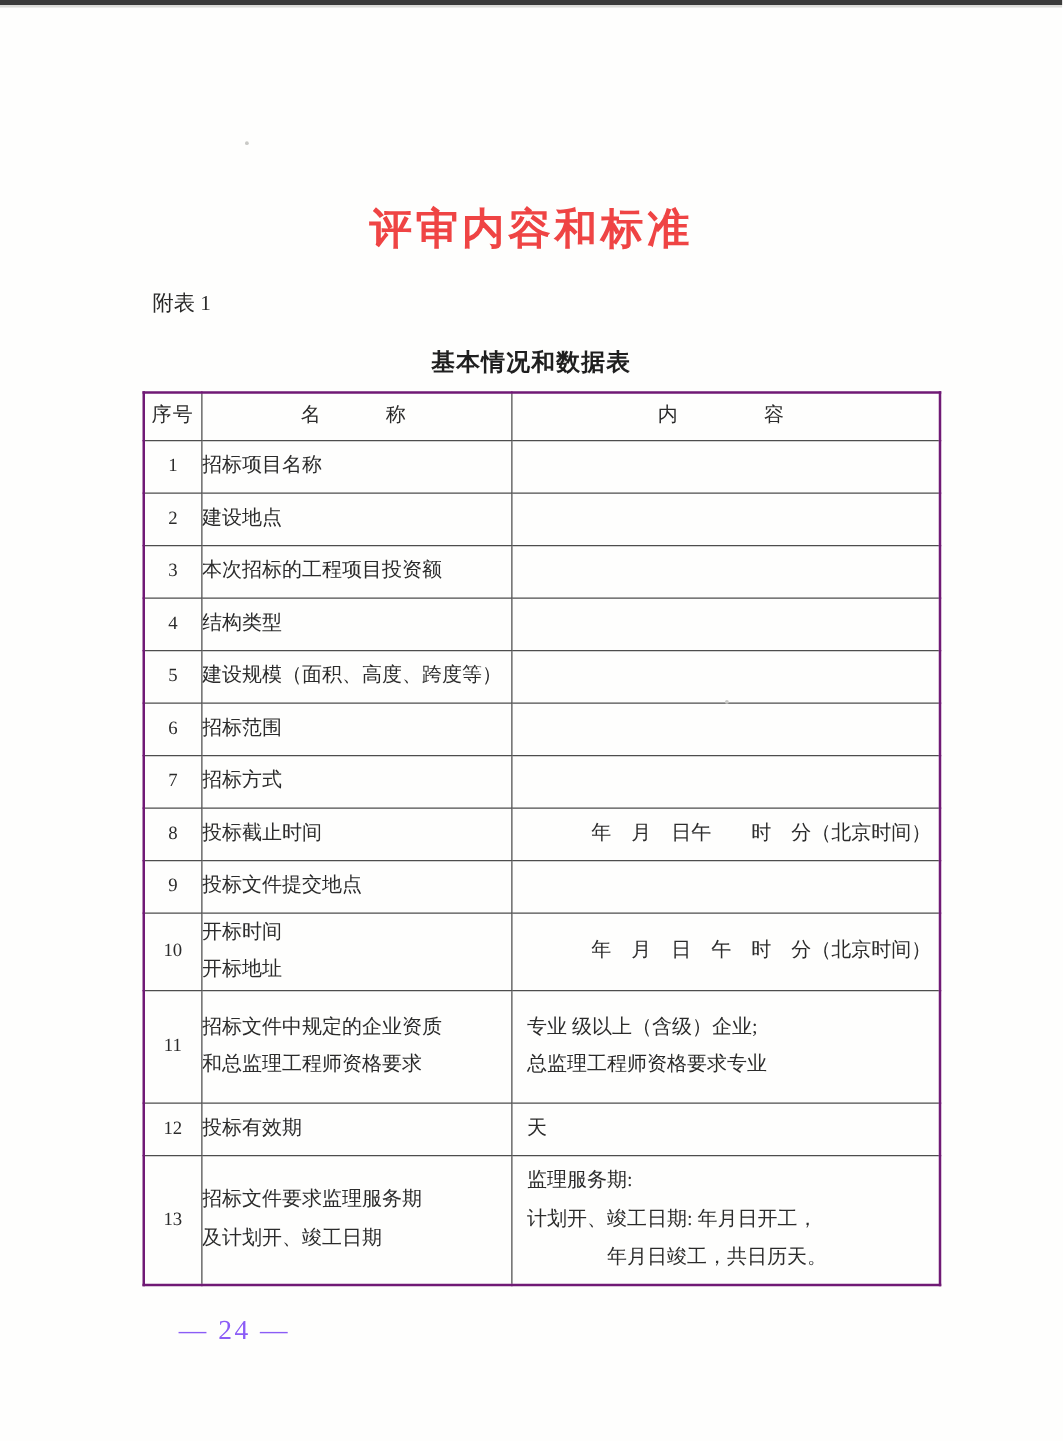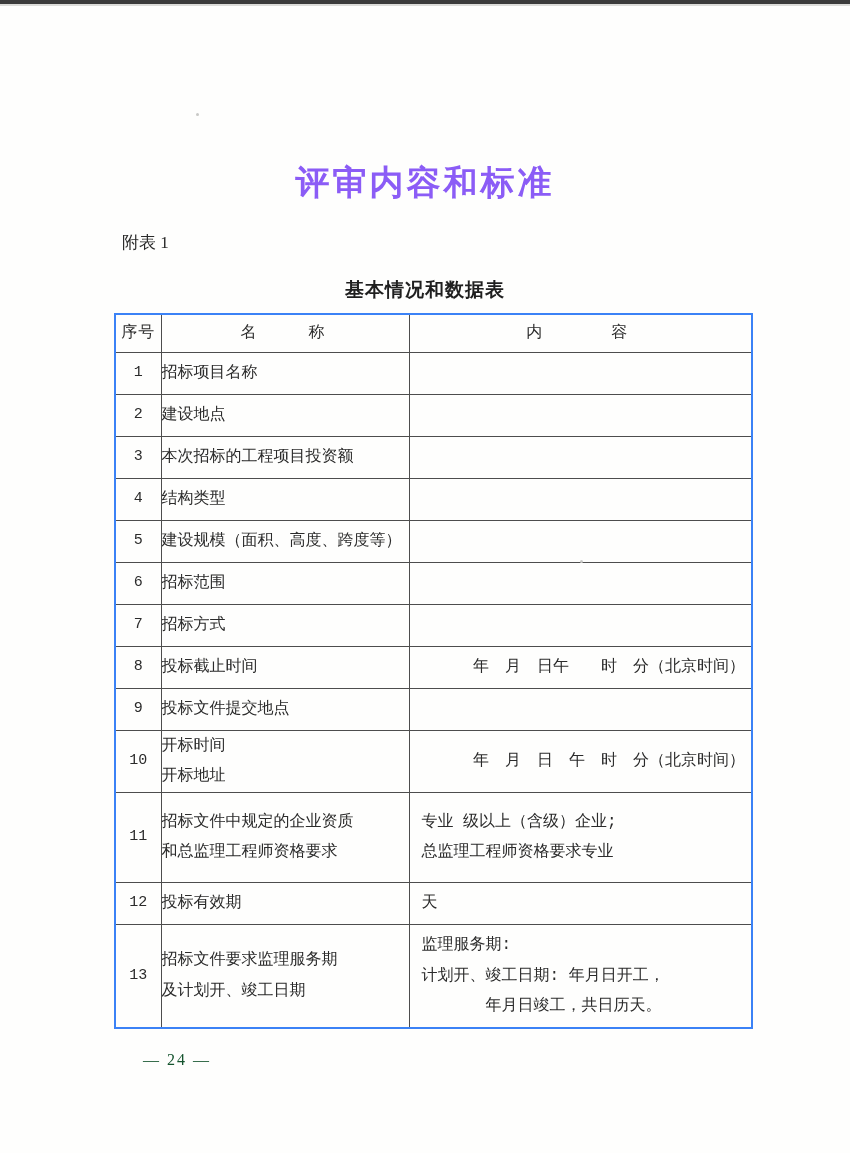--- a/index.html
+++ b/index.html
@@ -30,21 +30,21 @@
   .doc-title {
     position: absolute;
     top: 160px;
     left: 0;
     width: 100%;
     text-align: center;
     font-family: "Liberation Sans", sans-serif;
     font-size: 34px;
     font-weight: bold;
     letter-spacing: 3px;
-    color: #8b5cf6;
+    color: #ef4444;
   }
   .appendix-label {
     position: absolute;
     top: 231px;
     left: 122px;
     font-size: 17px;
     color: #2a2a2a;
   }
   .table-title {
     position: absolute;
@@ -68,38 +68,38 @@
     font-size: 16px;
     color: #2b2b2b;
   }
   table.main-table td {
     border: 1px solid #4d4d4d;
     white-space: pre-line;
     line-height: 1.9;
     vertical-align: middle;
     overflow: hidden;
   }
-  table.main-table { border: 2px solid #3b82f6; font-family: Liberation Mono, monospace; }
+  table.main-table { border: 2px solid #701a75; }
   td.c-no { text-align: center; font-size: 15px; }
   td.c-name { padding-right: 4px; }
   td.c-content { padding-left: 12px; padding-right: 6px; }
   td.c-content.center { text-align: right; padding-left: 0; }
   tr.r-head { height: 38px; }
   tr.r-head td { font-size: 16px; text-align: center; padding-left: 0; letter-spacing: 1px; }
   tr.r-std  { height: 42px; }
   tr.r-dbl  { height: 62px; }
   tr.r-big  { height: 90px; }
   tr.r-tall { height: 104px; }
   .page-number {
     position: absolute;
     top: 1051px;
     left: 143px;
-    font-size: 16px;
+    font-size: 22px;
     letter-spacing: 2px;
-    color: #14532d;
+    color: #8b5cf6;
   }
   .watermark {
     position: absolute;
     top: 1098px;
     right: 6px;
     display: flex;
     align-items: center;
     gap: 2px;
     user-select: none;
   }

